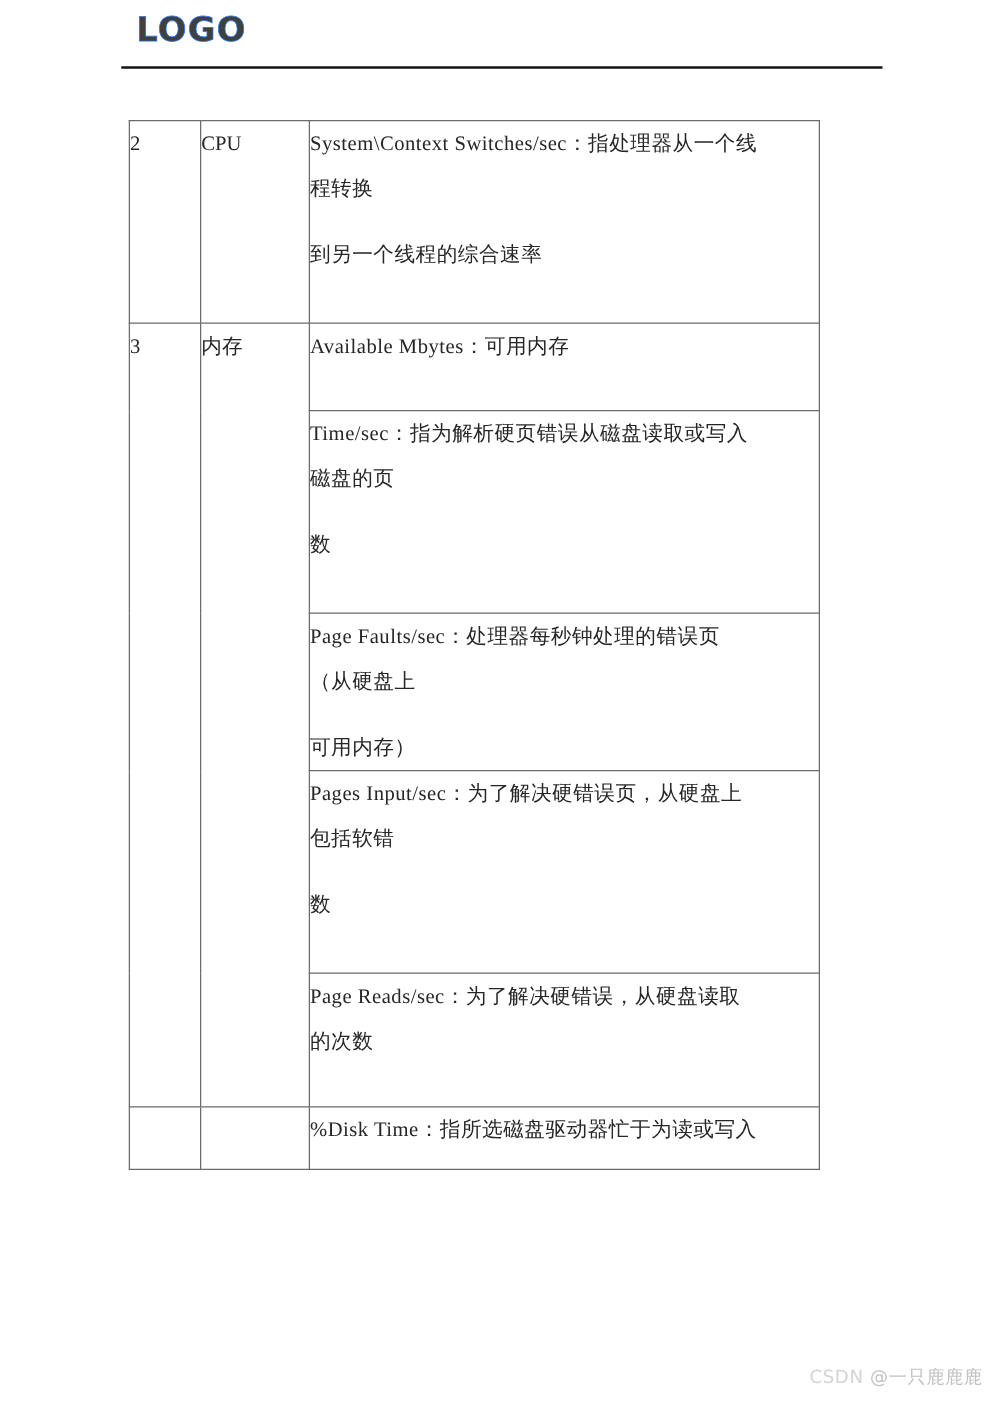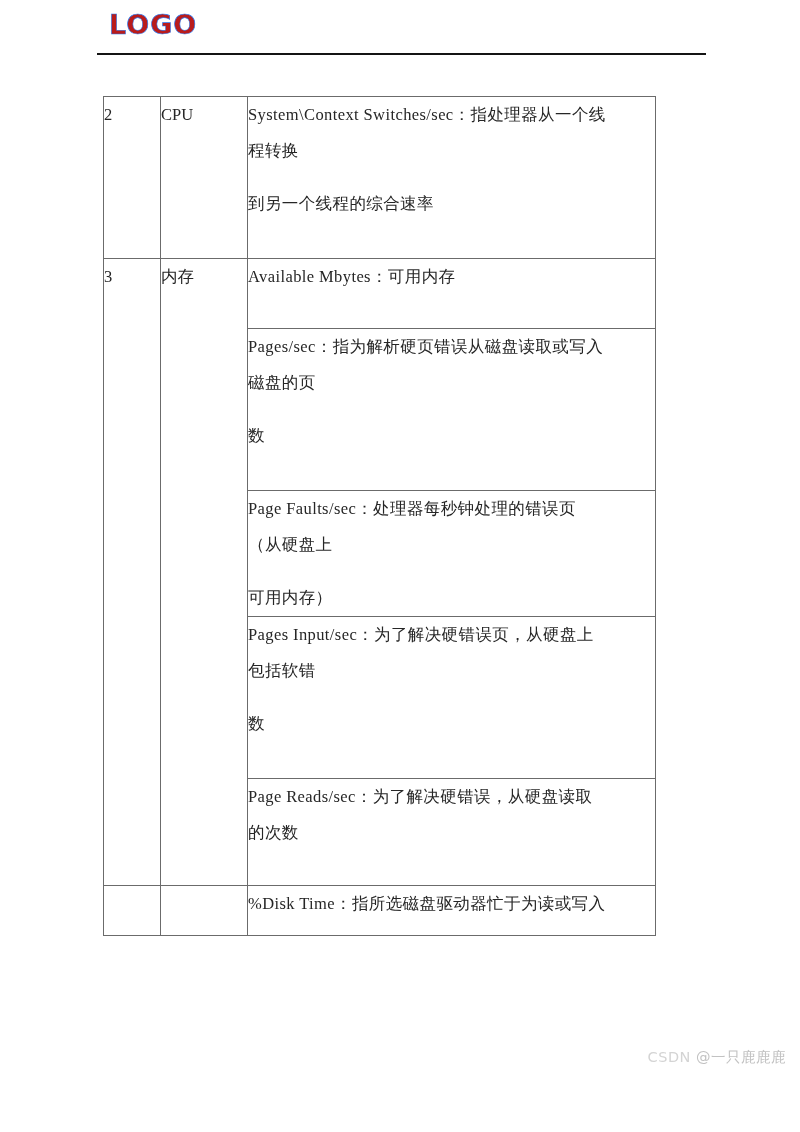--- a/index.html
+++ b/index.html
@@ -16,21 +16,21 @@
 
   
   .logo {
     position: absolute;
     left: 109px;
     top: 9px;
     font-family: "DejaVu Sans", sans-serif;
     font-weight: 900;
     font-size: 27px;
     letter-spacing: 1px;
-    color: #b91c1c;
+    color: #404040;
     -webkit-text-stroke: 0.6px #2878f0;
   }
   .rule {
     position: absolute;
     left: 97px;
     top: 53px;
     width: 609px;
     height: 2px;
     background: #141414;
   }
@@ -60,21 +60,21 @@
     padding: 0 0 45px 8px;
     line-height: 36px;
   }
 
   .line  { line-height: 36px; white-space: nowrap; letter-spacing: 0.4px; }
   .blank { height: 17px; }
 
   
   .watermark {
     position: absolute;
-    top: 1048px;
+    top: 1092px;
     right: 14px;
     font-family: "DejaVu Sans", sans-serif;
     font-size: 14.5px;
     letter-spacing: 0.5px;
     white-space: nowrap;
   }
   .wm-brand  { color: #d4d4d4; }
   .wm-author { color: #c2c2c2; }
 </style>
 </head>
@@ -106,21 +106,21 @@
 
       <tr style="height:70px">
         <td class="mid" rowspan="5">3</td>
         <td class="mid" rowspan="5">内存</td>
         <td class="cell-desc">
             <div class="line">Available Mbytes：可用内存</div>
           </td>
       </tr>
       <tr style="height:162px">
         <td class="cell-desc">
-            <div class="line">Pages/sec：指为解析硬页错误从磁盘读取或写入</div>
+            <div class="line">Time/sec：指为解析硬页错误从磁盘读取或写入</div>
             <div class="line">磁盘的页</div>
             <div class="blank"></div>
             <div class="line">数</div>
           </td>
       </tr>
       <tr style="height:125px">
         <td class="cell-desc">
             <div class="line">Page Faults/sec：处理器每秒钟处理的错误页</div>
             <div class="line">（从硬盘上</div>
             <div class="blank"></div>

